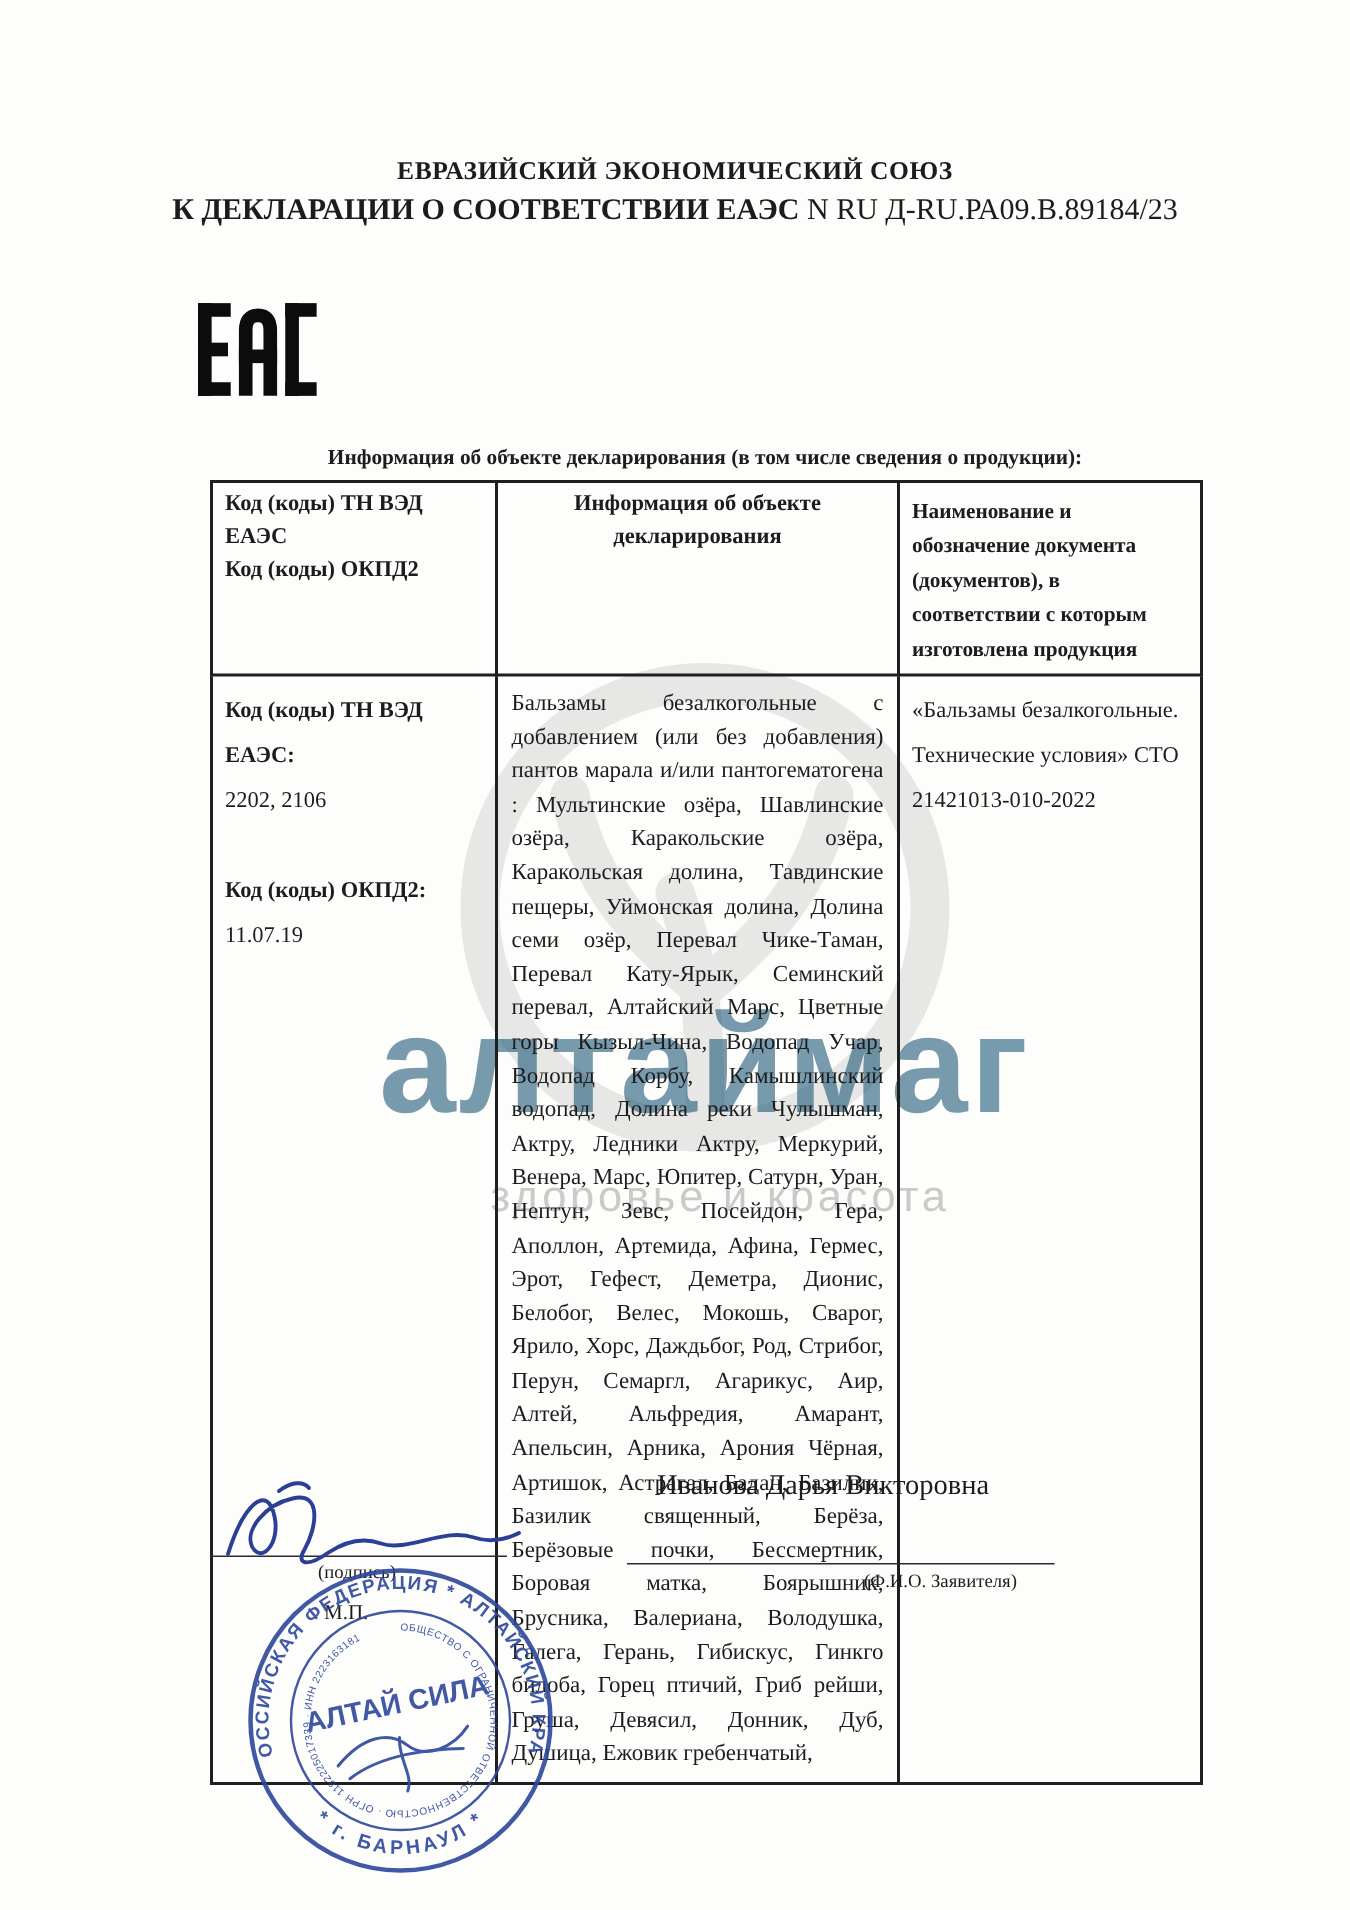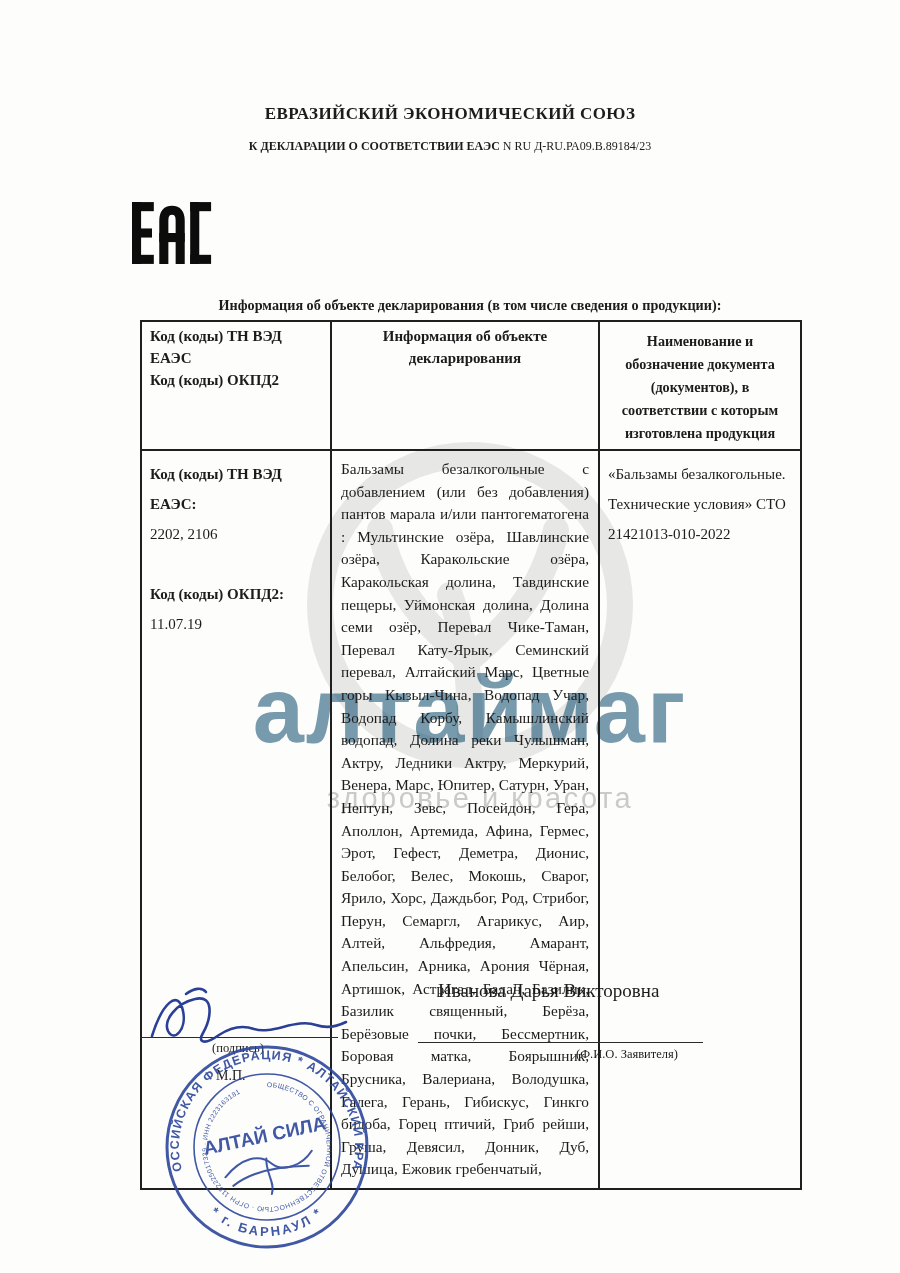--- a/index.html
+++ b/index.html
@@ -6,40 +6,40 @@
   body{
     width:900px;height:1273px;position:relative;overflow:hidden;
     background:#fdfdfc;color:#1c1c1c;
     font-family:"Liberation Serif","DejaVu Serif",serif;
   }
   .abs{position:absolute;}
   
   .header-block{top:104px;left:0;width:900px;text-align:center;z-index:2;}
   .hdr-union{font-size:17px;font-weight:bold;letter-spacing:.4px;}
   .hdr-annex{font-size:16px;margin-top:9px;}
-  .hdr-decl{font-size:12px;margin-top:15px;}
+  .hdr-decl{font-size:20px;margin-top:5px;}
   .b{font-weight:bold;}
   
   .eac{left:132px;top:200px;z-index:2;}
   
   .caption{left:120px;top:297px;width:700px;text-align:center;
     font-size:14.2px;font-weight:bold;z-index:2;font-family:Liberation Serif, serif;}
   
   table.decl{
     position:absolute;left:140px;top:320px;width:660px;z-index:2;
     border-collapse:collapse;table-layout:fixed;background:transparent;
   }
   table.decl td{
     border:2px solid #1f1f1f;vertical-align:top;background:transparent;
     padding:4px 8px;font-size:15px;
   }
   col.c1{width:190px;}col.c2{width:268px;}col.c3{width:202px;}
   .hcell1{font-weight:bold;line-height:1.45;height:72px;}
   .hcell2{font-weight:bold;text-align:center;line-height:1.45;}
-  .hcell3{font-weight:bold;text-align:center;line-height:1.62;font-size:14.2px !important;padding-top:8px !important;}
+  .hcell3{font-weight:bold;text-align:left;line-height:1.62;font-size:14.2px !important;padding-top:8px !important;}
   .codes div{line-height:30px;}
   .codes{padding-top:8px !important;}
   .info-cell{
     text-align:justify;line-height:22.6px;font-size:15.3px !important;
     padding:7px 9px !important;height:586px;
   }
   .doc-cell{line-height:30px;padding-top:8px !important;margin-top:20px;}
   
   .sig-line-left{left:140px;top:1037px;width:198px;border-top:1.6px solid #2a2a2a;z-index:2;}
   .sig-line-right{left:418px;top:1042px;width:285px;border-top:1.6px solid #2a2a2a;z-index:2;}

